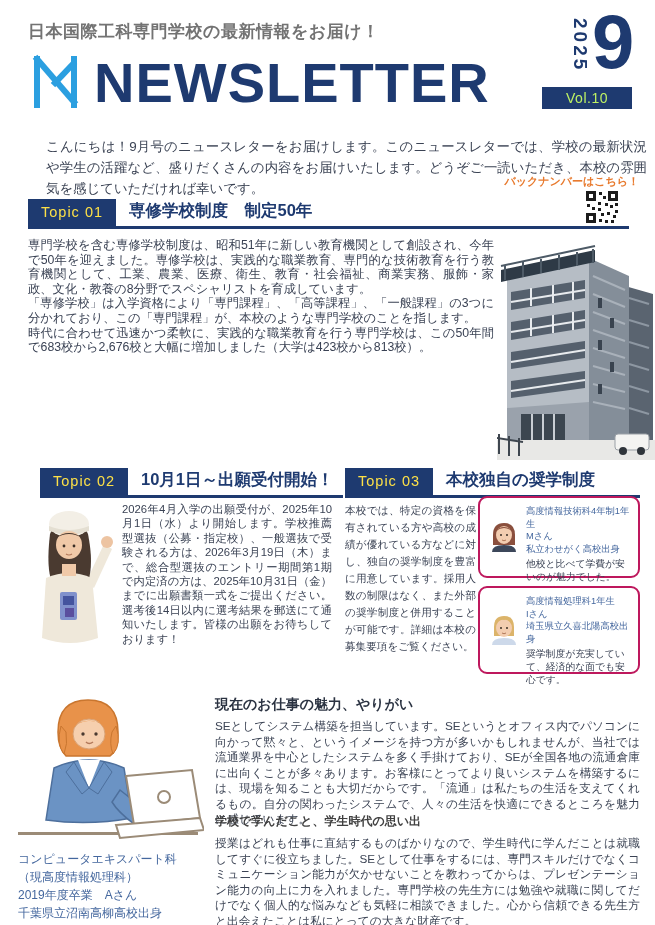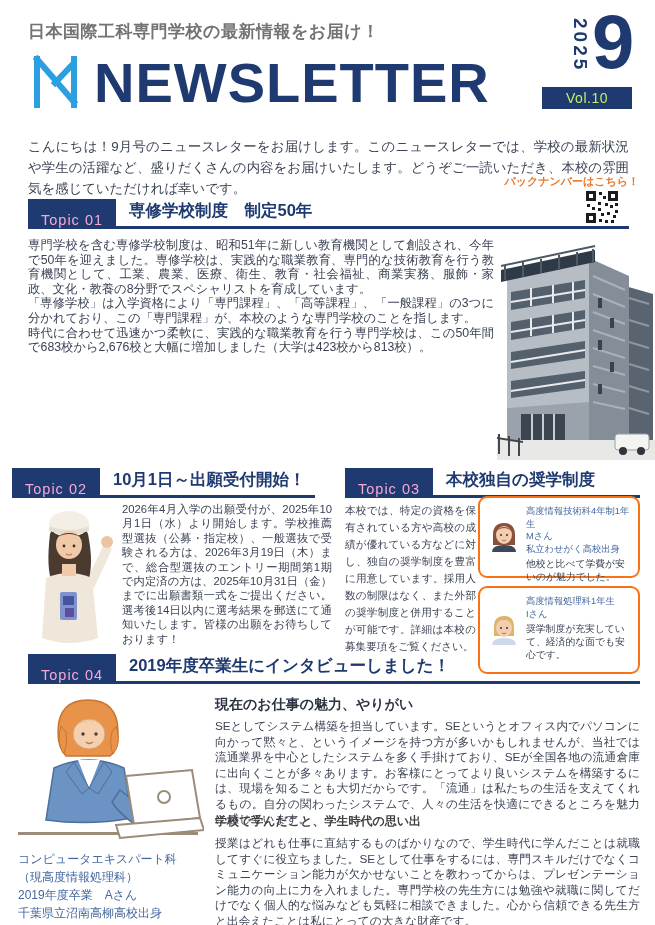--- a/index.html
+++ b/index.html
@@ -10,41 +10,41 @@
 
   
   .tagline { left:28px; top:20px; font-size:17px; font-weight:bold; color:#737373; letter-spacing:0.5px; }
   .logo-m { left:28px; top:52px; }
   .logo-text { left:94px; top:52px; font-size:56px; line-height:1.1; font-weight:bold; color:#1e3a70; letter-spacing:1px; }
   .year-vert { left:569px; top:18px; writing-mode:vertical-rl; font-size:19px; font-weight:bold; color:#1e3a70; letter-spacing:3px; height:66px; }
   .month-big { left:592px; top:2px; font-size:76px; font-weight:bold; color:#1e3a70; line-height:1.05; }
   .vol-box { left:542px; top:87px; width:90px; height:22px; background:#1e3a70; color:#bef264; font-size:14px; text-align:center; line-height:22px; letter-spacing:0.5px; }
 
   
-  .intro { left:28px; top:136px; width:601px; font-size:13.4px; line-height:21px; text-align:justify; color:#3b4354; }
+  .intro { left:46px; top:136px; width:601px; font-size:13.4px; line-height:21px; text-align:justify; color:#3b4354; }
   .backnum { right:16px; top:174px; font-size:11px; font-weight:bold; color:#e87a2e; }
   .qr { left:585px; top:190px; }
 
   
   .topic-head { display:flex; align-items:flex-end; border-bottom:3px solid #1e3a70; height:30px; }
-  .topic-badge { background:#1e3a70; color:#f9a8d4; font-size:14.5px; line-height:27px; height:27px; padding:8px 13px; letter-spacing:1px; white-space:nowrap; }
+  .topic-badge { background:#1e3a70; color:#fde047; font-size:14.5px; line-height:27px; height:27px; padding:0 13px; letter-spacing:1px; white-space:nowrap; }
   .topic-title { color:#1e3a70; font-size:16.5px; font-weight:bold; margin-left:13px; padding-bottom:4px; white-space:nowrap; }
 
   .t1-head { left:28px; top:199px; width:601px; }
   .t1-body { left:28px; top:238px; width:466px; font-size:12.3px; line-height:14.6px; text-align:justify; }
   .t1-body p { margin:0; }
   .building { left:497px; top:236px; }
 
-  .t2-head { left:12px; top:468px; width:303px; }
+  .t2-head { left:40px; top:468px; width:303px; }
   .t2-photo { left:24px; top:504px; }
   .t2-body { left:122px; top:502px; width:210px; font-size:11.3px; line-height:14.4px; text-align:justify; }
 
   .t3-head { left:345px; top:468px; width:295px; }
   .t3-body { left:345px; top:502px; width:131px; font-size:10.6px; line-height:17px; text-align:justify; }
-  .t-card { position:absolute; left:478px; width:162px; border:2px solid #f97316; border-radius:9px; background:#fff; padding:7px 6px 6px 7px; display:flex; gap:5px; }
+  .t-card { position:absolute; left:478px; width:162px; border:2px solid #be185d; border-radius:9px; background:#fff; padding:7px 6px 6px 7px; display:flex; gap:5px; }
   .card1 { top:496px; height:82px; }
   .card2 { top:586px; height:88px; }
   .t-card .avatar { flex:0 0 34px; align-self:center; }
   .t-card .c-meta { font-size:9.3px; line-height:12.5px; color:#44679e; }
   .t-card .c-quote { font-size:9.8px; line-height:13px; color:#3a4254; margin-top:2px; }
 
   .t4-head { left:28px; top:654px; width:612px; }
   .illust { left:14px; top:692px; }
   .profile { left:18px; top:850px; font-size:12px; line-height:18px; color:#44679e; }
   .iv-h1 { left:215px; top:696px; font-size:14px; font-weight:bold; color:#2b3342; }
@@ -270,28 +270,25 @@
         <path d="M9 12 Q13 7 17 8 Q22 7 25 13 Q24 8 17 6 Q11 7 9 12 Z" fill="#dcb46a"></path>
         <circle cx="14" cy="16" r="1" fill="#3a2e26"></circle>
           <circle cx="20" cy="16" r="1" fill="#3a2e26"></circle>
         <path d="M15 21 Q17 22.5 19 21" stroke="#b2795a" stroke-width="1" fill="none"></path>
         <path d="M5 33 Q5 26 17 26 Q29 26 29 33 Z" fill="#cdd9ea"></path>
       </svg>
     </span>
     <span>
       <div class="c-meta">高度情報処理科1年生</div>
       <div class="c-meta">Iさん</div>
+      <div class="c-meta">埼玉県立久喜北陽高校出身</div>
       <div class="c-quote">奨学制度が充実していて、経済的な面でも安心です。</div>
     </span>
   </div>
 
-  <div class="abs topic-head t4-head">
-    <span class="topic-badge">Topic 04</span>
-    <span class="topic-title">2019年度卒業生にインタビューしました！</span>
-  </div>
 
   <div class="abs illust">
     <svg width="190" height="154" viewBox="0 0 190 154">
       <rect width="190" height="154" fill="#ffffff"></rect>
 
       <rect x="4" y="140" width="180" height="3" fill="#9b8b77"></rect>
 
       <path d="M44 40 Q44 8 74 8 Q104 8 104 40 Q104 58 96 64 L52 64 Q44 56 44 40 Z" fill="#e8924a" stroke="#c9762f" stroke-width="1.5"></path>
 
       <ellipse cx="75" cy="42" rx="16" ry="15" fill="#f6cfae" stroke="#d9a377" stroke-width="1"></ellipse>

